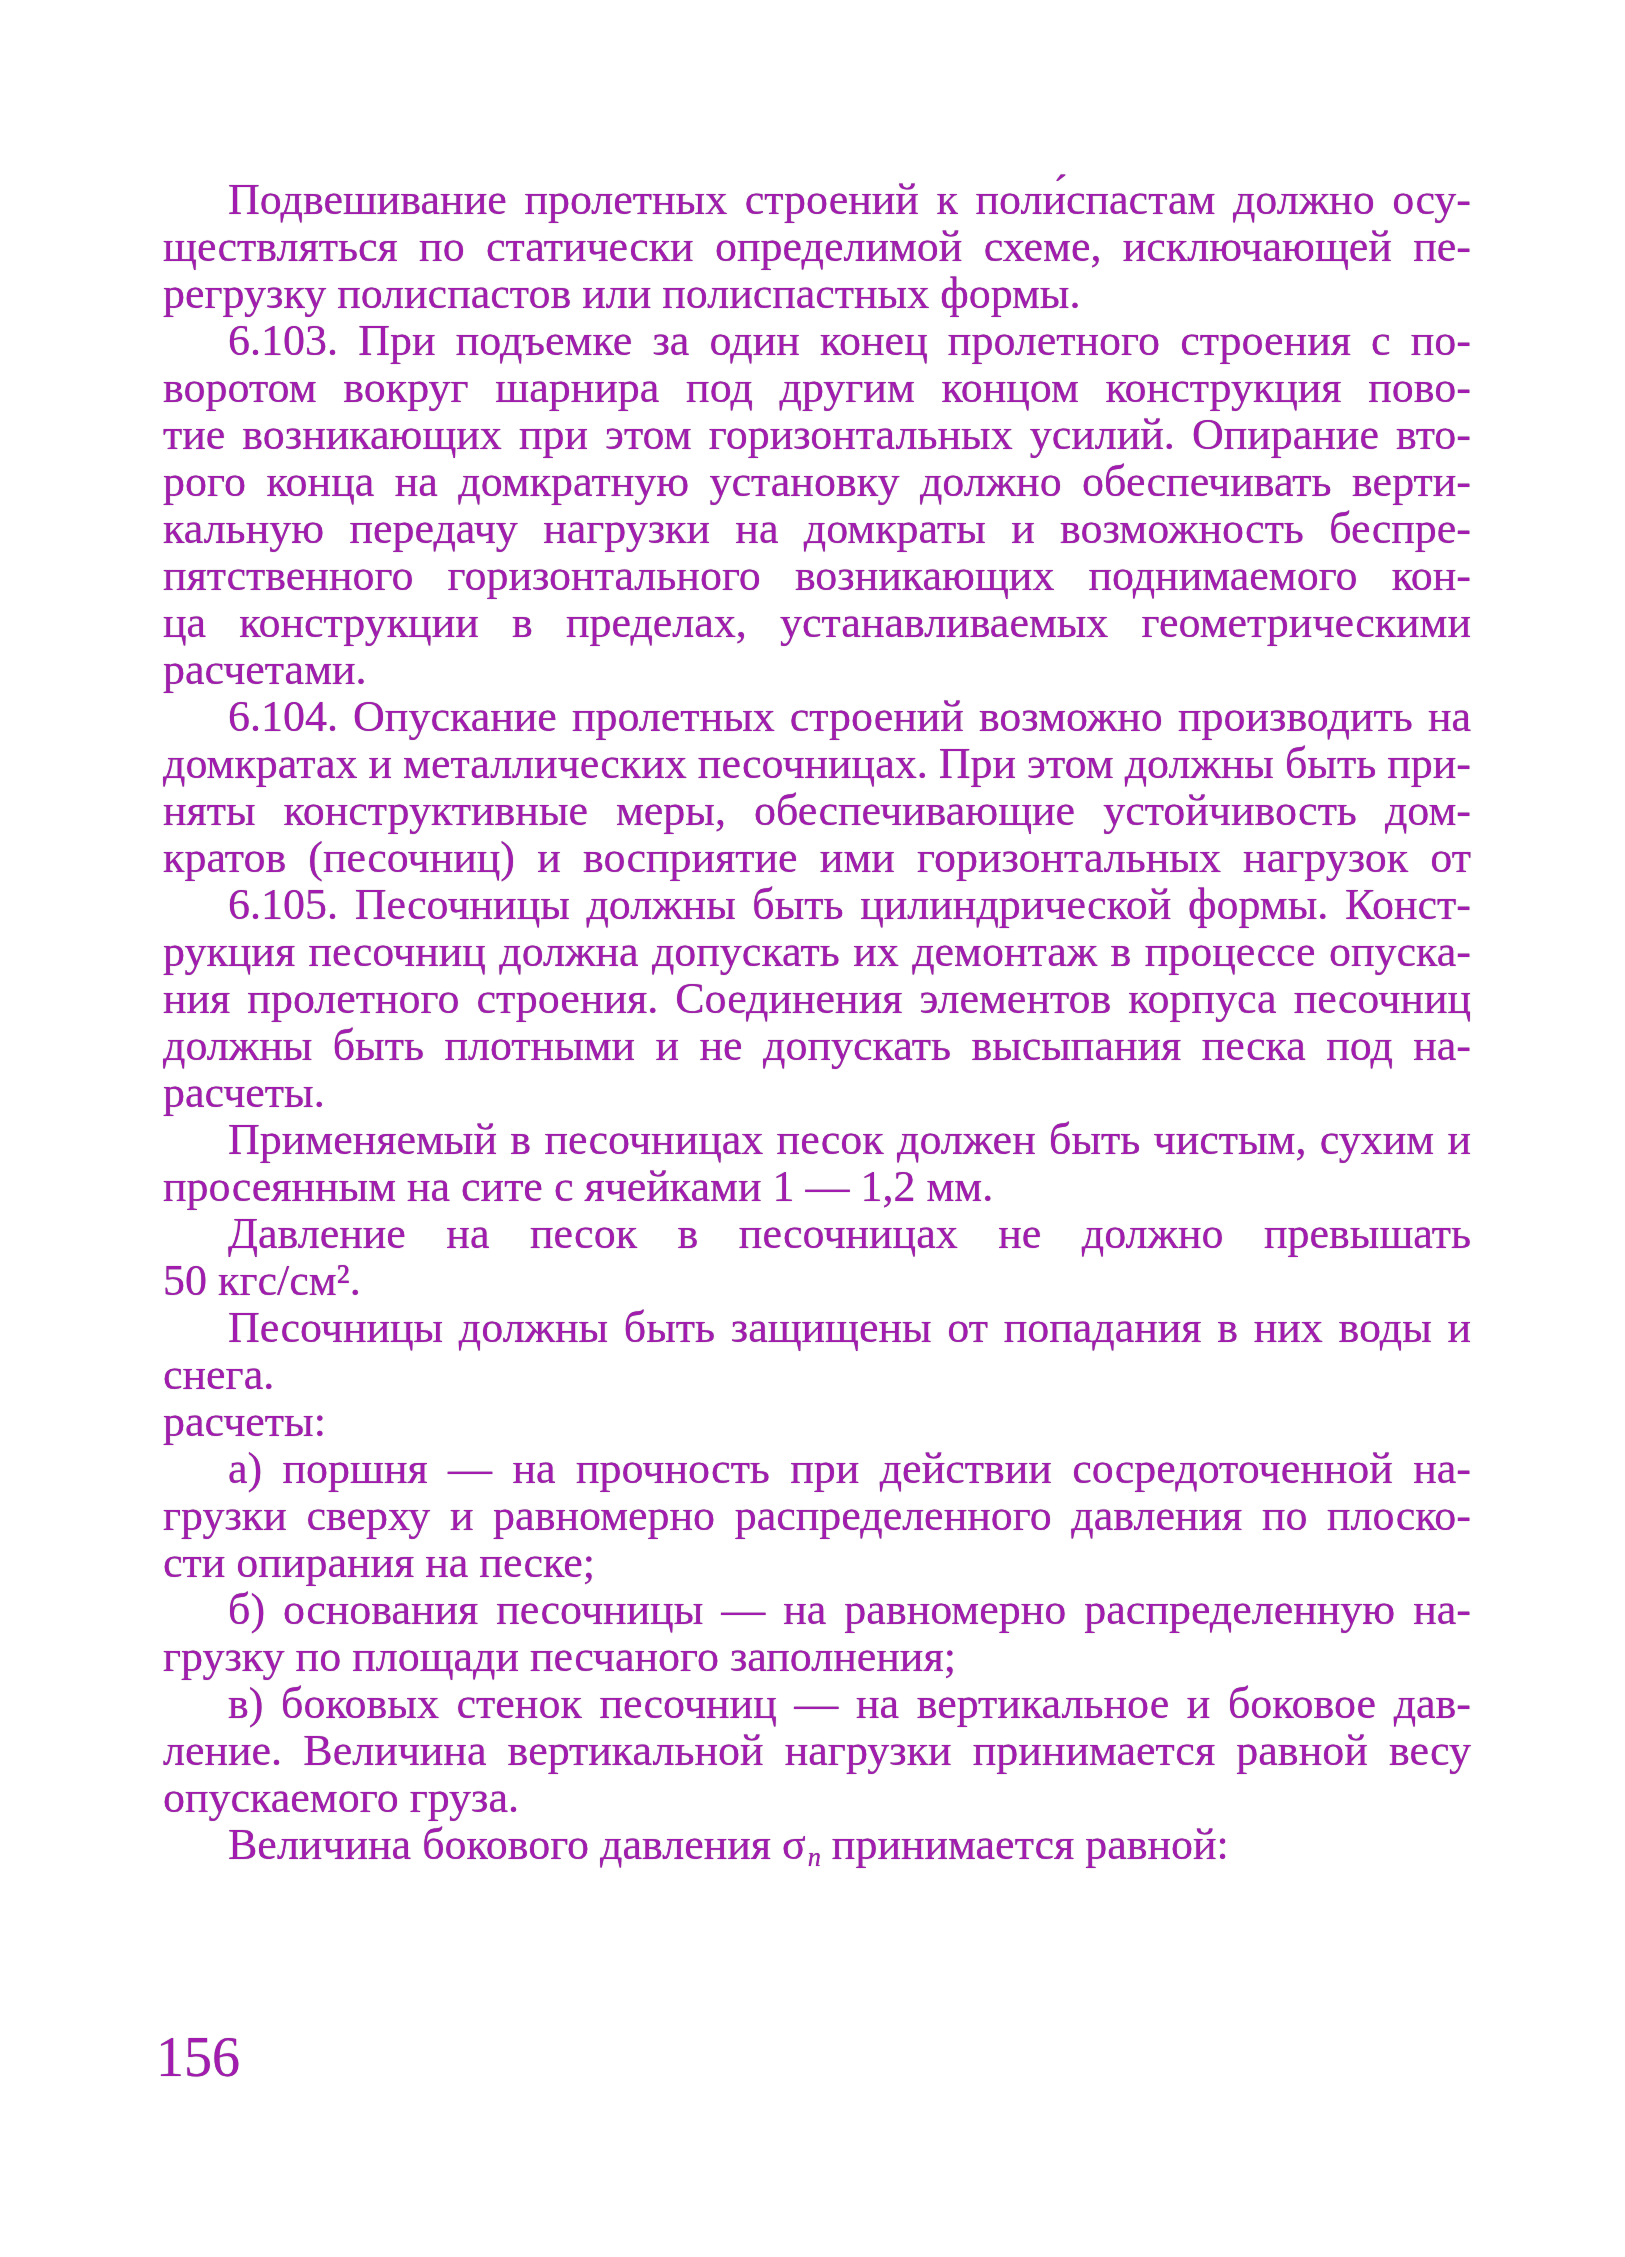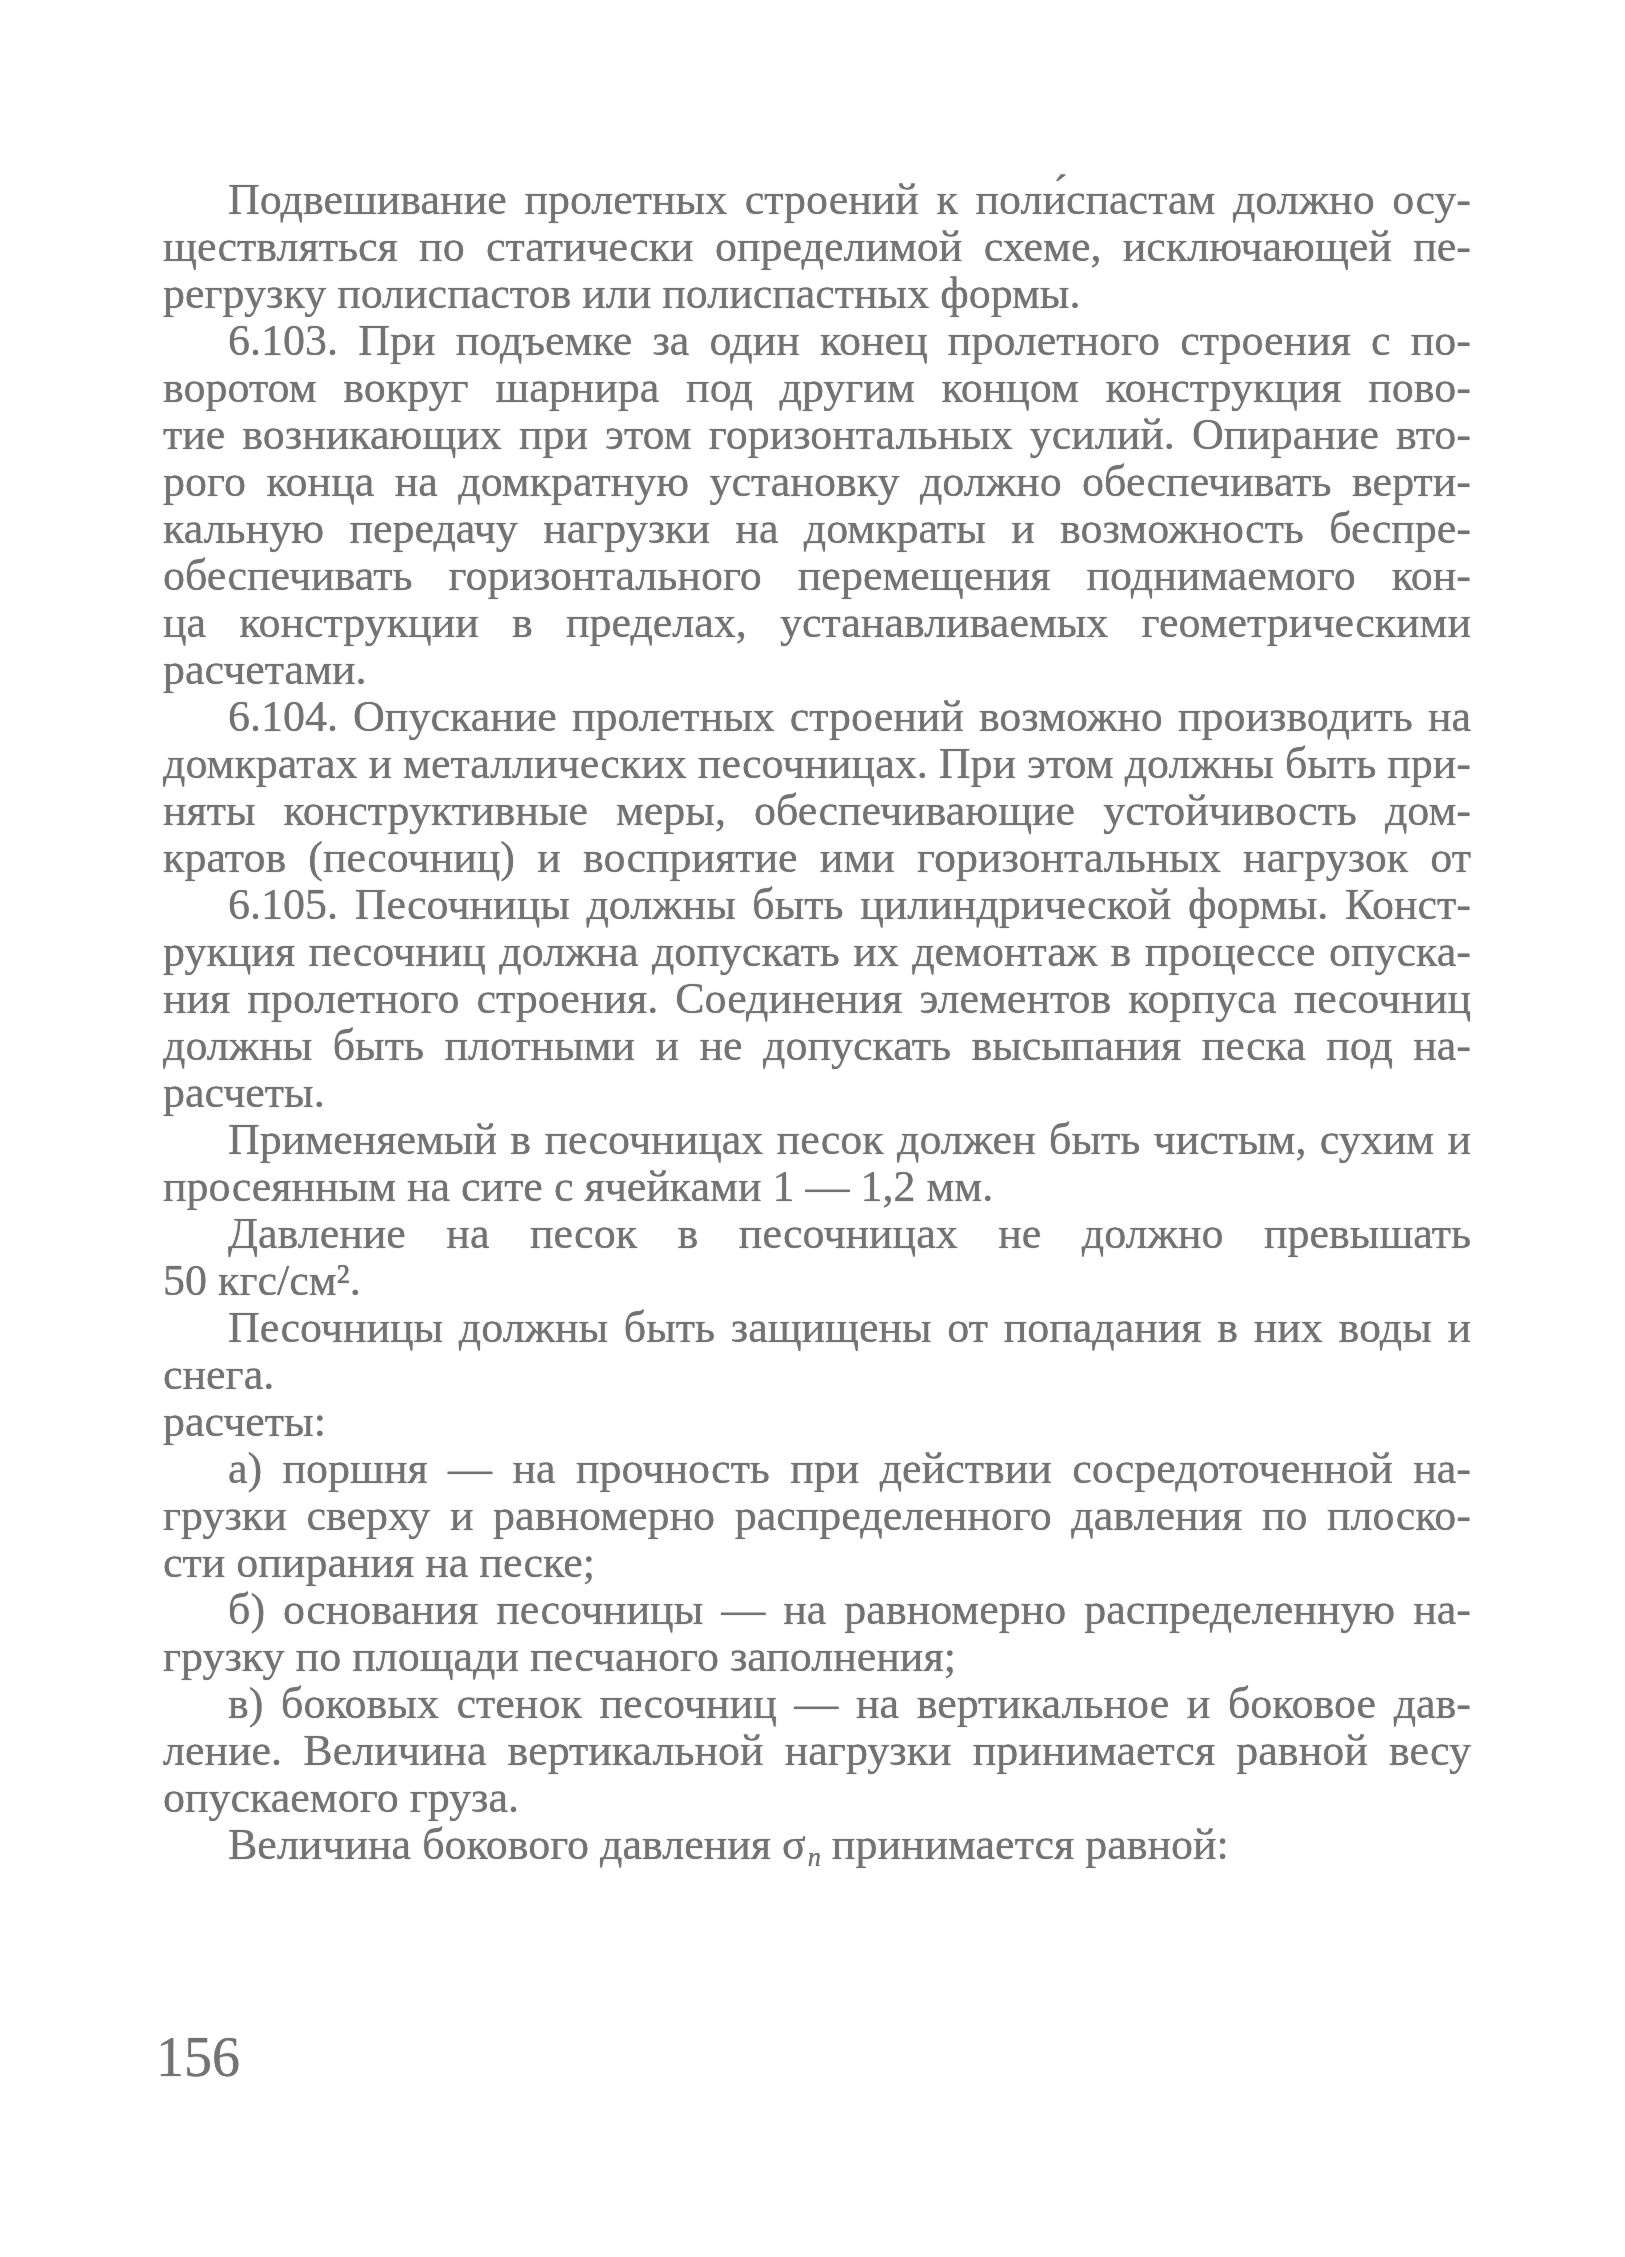--- a/index.html
+++ b/index.html
@@ -3,21 +3,21 @@
 <meta charset="utf-8">
 <style>
   html, body { margin: 0; padding: 0; background: #e8e8e8; }
   .page {
     position: relative;
     width: 1626px;
     height: 2258px;
     background: #ffffff;
     overflow: hidden;
     font-family: "Liberation Serif", "DejaVu Serif", serif;
-    color: #737373;
+    color: #a21caf;
   }
   .text-block {
     position: absolute;
     left: 163px;
     top: 176px;
     width: 1308px;
     font-size: 44px;
     line-height: 47px;
     text-shadow: 0 0 1px rgba(0,0,0,0.55);
   }
@@ -55,21 +55,21 @@
       <div class="ln">ществляться по статически определимой схеме, исключающей пе-</div>
       <div class="ln last">регрузку полиспастов или полиспастных формы.</div>
     </div>
 
     <div class="para">
       <div class="ln first">6.103. При подъемке за один конец пролетного строения с по-</div>
       <div class="ln">воротом вокруг шарнира под другим концом конструкция пово-</div>
       <div class="ln">тие возникающих при этом горизонтальных усилий. Опирание вто-</div>
       <div class="ln">рого конца на домкратную установку должно обеспечивать верти-</div>
       <div class="ln">кальную передачу нагрузки на домкраты и возможность беспре-</div>
-      <div class="ln">обеспечивать горизонтального перемещения поднимаемого кон-</div>
+      <div class="ln">пятственного горизонтального возникающих поднимаемого кон-</div>
       <div class="ln">ца конструкции в пределах, устанавливаемых геометрическими</div>
       <div class="ln last">расчетами.</div>
     </div>
 
     <div class="para">
       <div class="ln first">6.104. Опускание пролетных строений возможно производить на</div>
       <div class="ln">домкратах и металлических песочницах. При этом должны быть при-</div>
       <div class="ln">няты конструктивные меры, обеспечивающие устойчивость дом-</div>
       <div class="ln">кратов (песочниц) и восприятие ими горизонтальных нагрузок от</div>
     </div>

